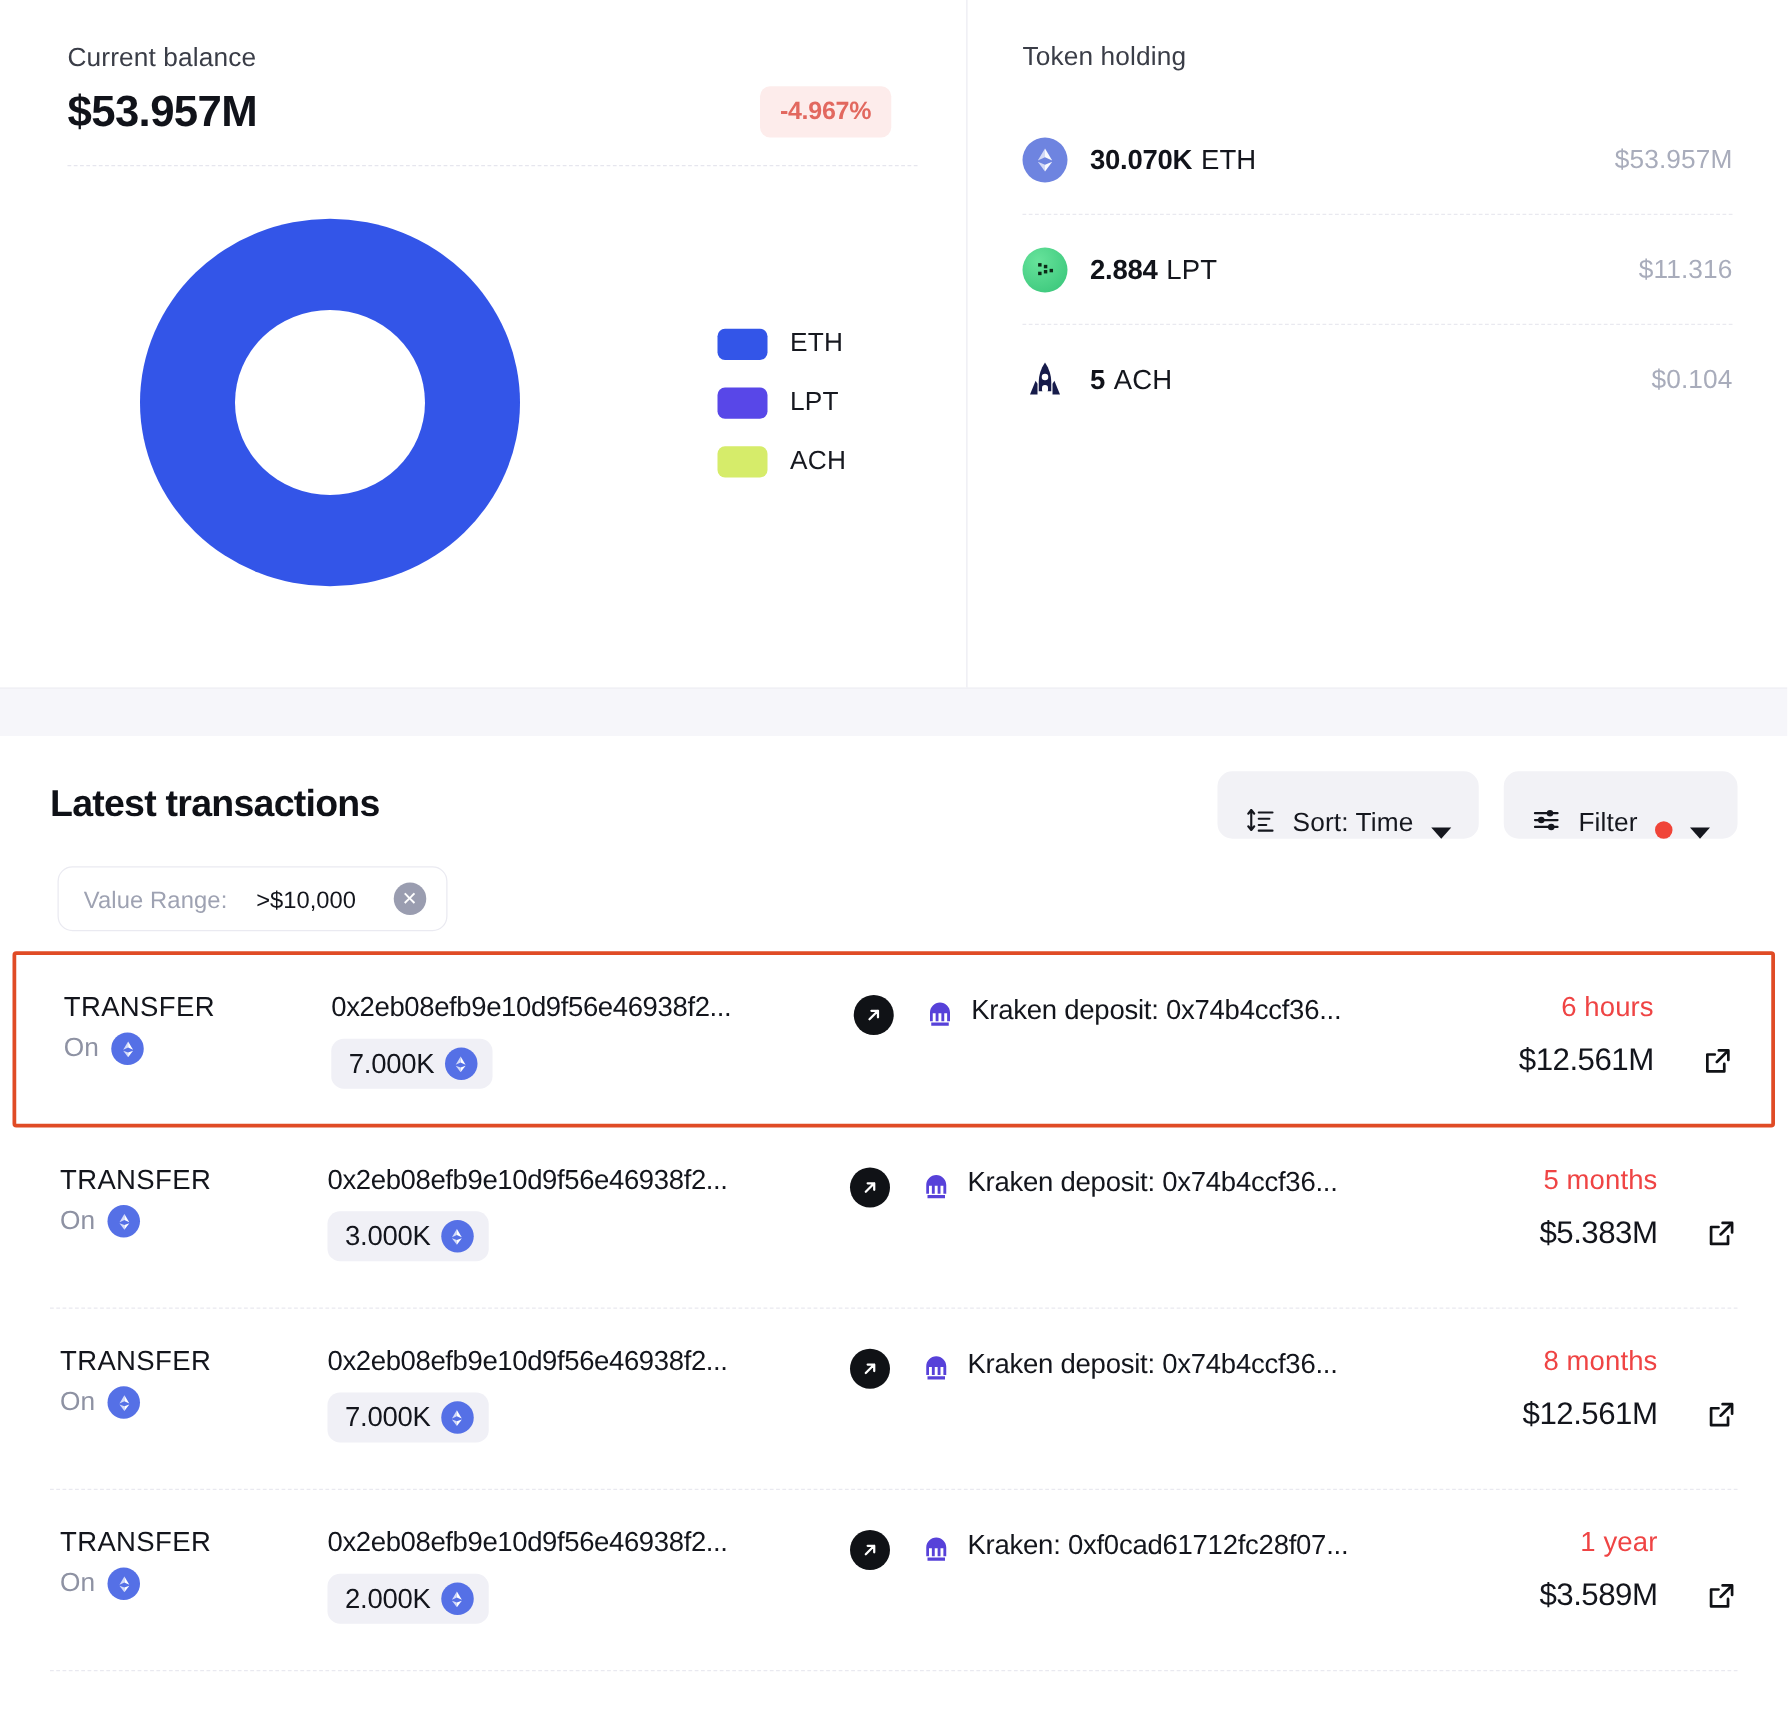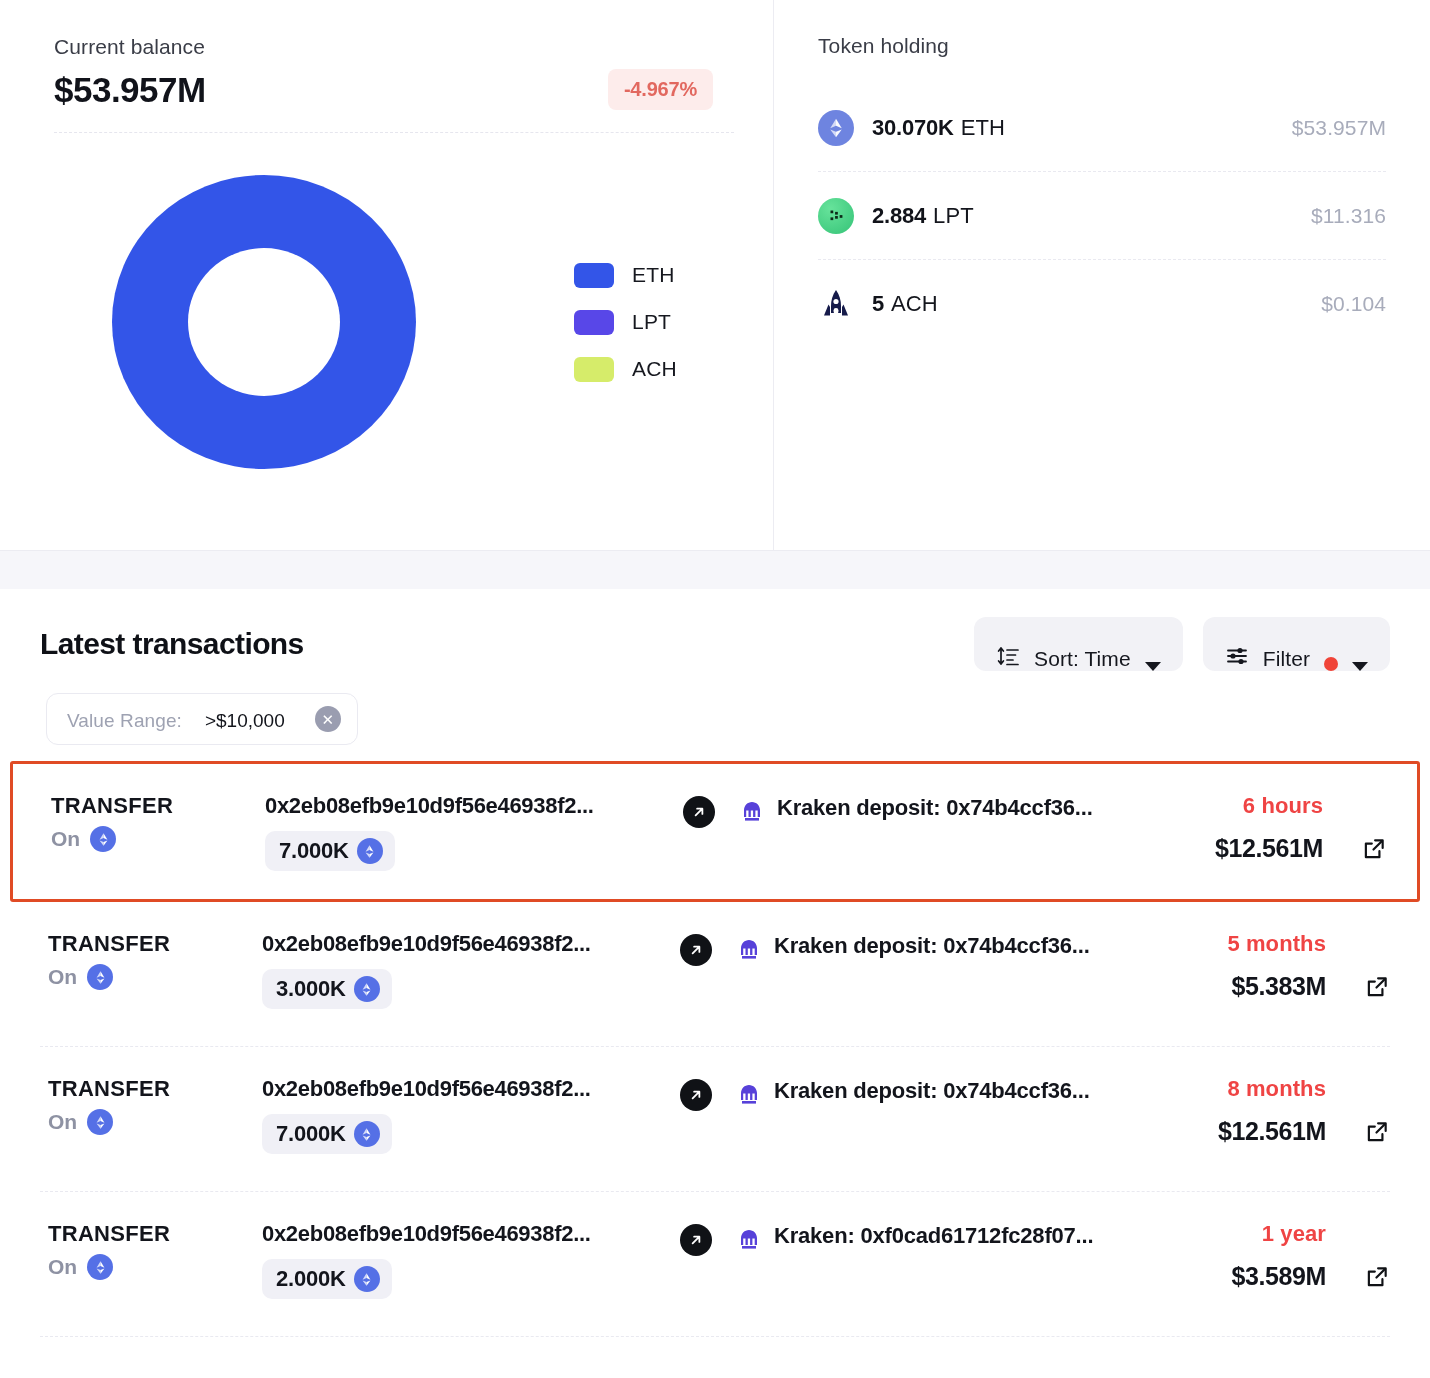--- a/index.html
+++ b/index.html
@@ -251,21 +251,21 @@
   .chip-val { font-size: 19px; color: #13151c; font-weight: 500; margin-left: -5px; }
   .chip-x {
     width: 26px; height: 26px; border-radius: 50%;
     background: #9a9db0; color: #fff;
     display: flex; align-items: center; justify-content: center;
     font-size: 15px; line-height: 1; margin-left: 2px;
     cursor: pointer;
   }
 
   
-  .tx-list { position: relative; font-weight: bold; }
+  .tx-list { position: relative; }
 
   .tx-row {
     position: relative;
     display: flex;
     align-items: flex-start;
     height: 145px;
     padding: 30px 0 0 0;
     border-bottom: 1px dashed #e9e9f0;
   }
   .tx-row.highlight {

